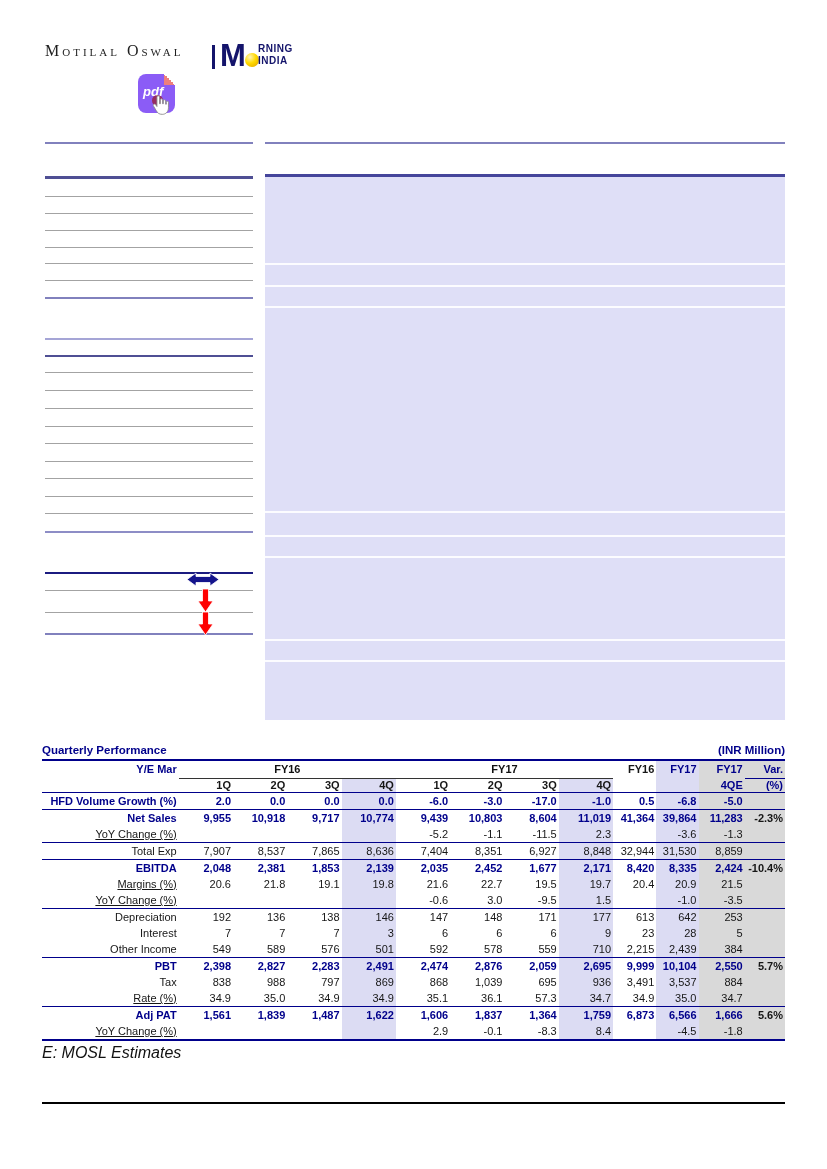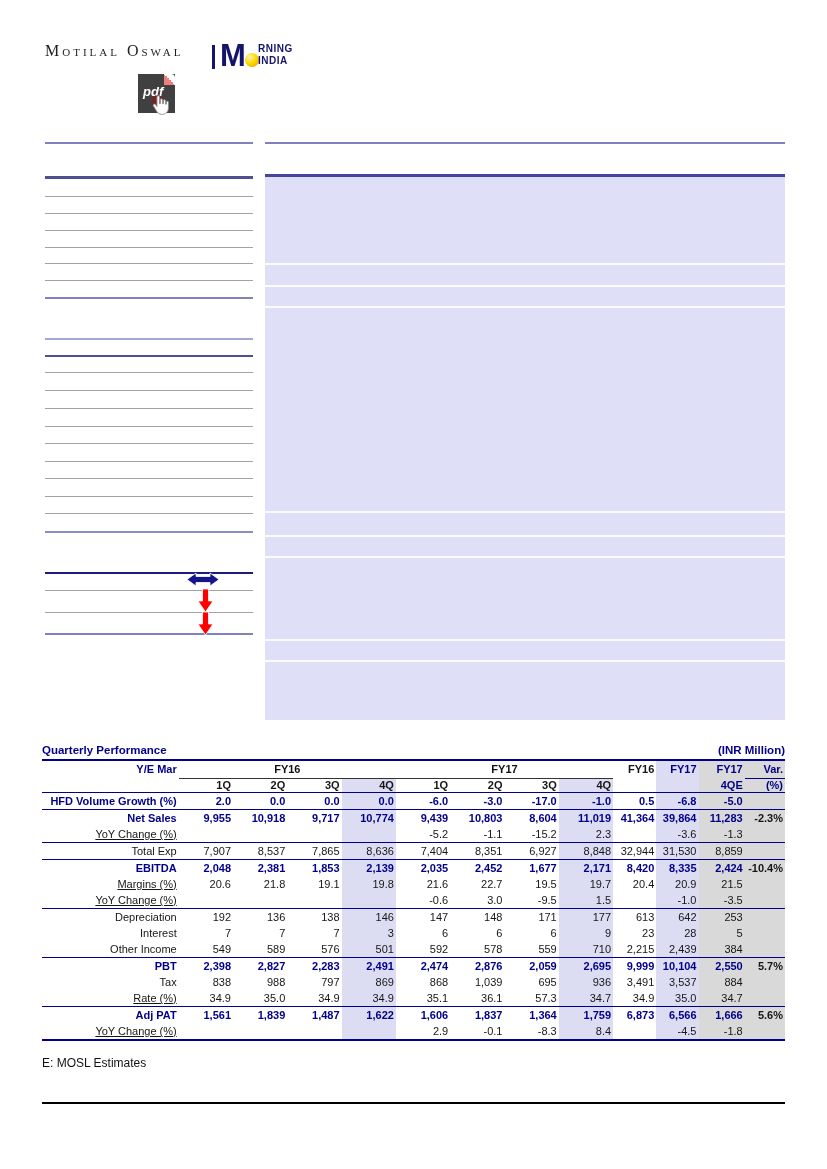--- a/index.html
+++ b/index.html
@@ -10,21 +10,21 @@
   .mo-logo{position:absolute;left:45px;top:42px;font-family:"Liberation Serif",serif;
            font-variant:small-caps;font-size:16px;letter-spacing:3px;color:#1f1f1f;}
   .logo-sep{position:absolute;left:212px;top:45px;width:3px;height:24px;background:#14146b;}
   .big-m{position:absolute;left:220px;top:38px;font-size:31px;font-weight:bold;color:#14146b;letter-spacing:-1px;}
   .sun{position:absolute;left:245px;top:53px;width:14px;height:14px;border-radius:50%;
        background:radial-gradient(circle at 35% 30%, #fff4b8, #ffd900 45%, #e0a400 95%);}
   .mi-stack{position:absolute;left:258px;top:43px;display:flex;flex-direction:column;
             font-size:10px;font-weight:bold;color:#14146b;line-height:12px;letter-spacing:.5px;}
 
   
-  .pdf-icon{position:absolute;left:138px;top:74px;width:37px;height:39px;background:#404040;border-radius:0;}
+  .pdf-icon{position:absolute;left:138px;top:74px;width:37px;height:39px;background:#8b5cf6;border-radius:8px;}
   .pdf-fold{position:absolute;top:0;right:0;width:11px;height:11px;border-radius:0 4px 0 0;
             background:linear-gradient(225deg,#ffffff 0 50%,#ee7f7d 50% 100%);}
   .pdf-text{position:absolute;left:5px;top:10px;color:#ffffff;font-style:italic;font-weight:bold;font-size:13px;}
   .click-dot{position:absolute;left:14px;top:21px;width:11px;height:11px;border-radius:50%;background:#9d1314;opacity:.65;}
   .hand{position:absolute;left:11px;top:18px;width:23px;height:27px;}
 
   
   .hline{position:absolute;left:45px;width:208px;}
   .g1{height:1px;background:#a3a3a3;}
   .p-light{height:2px;background:#a5a5d6;}
@@ -56,21 +56,21 @@
   .navy{color:#00008b;font-weight:bold;}
   .blk{color:#161616;font-weight:normal;}
   .blk-b{color:#161616;font-weight:bold;}
   .indent{padding-left:13px !important;text-decoration:underline;}
   .span-h{color:#111;font-weight:bold;text-align:center !important;border-bottom:1.2px solid #333;}
   .var-h{border-bottom:1.2px solid #00008b;}
   .lav{background:#dcdcf3;}
   .gry{background:#d9d9d9;}
   .bb td{border-bottom:1px solid #00008b;}
   .bbt td{border-bottom:2.2px solid #00008b;}
-  .footnote{font-size:12px;color:#111;padding-top:15px;}
+  .footnote{font-size:16px;font-style:italic;color:#111;padding-top:3px;}
 
   .bottom-rule{position:absolute;left:42px;top:1102px;width:743px;height:2px;background:#000;}
 </style>
 </head>
 <body>
 
 <div class="page">
 
   <div class="mo-logo">Motilal Oswal</div>
   <div class="logo-sep"></div>
@@ -221,21 +221,21 @@
               <td class="blk-b gry">-2.3%</td>
             </tr>
             <tr class="bb">
               <td class="label blk indent">YoY Change (%)</td>
               <td class="blk"></td>
               <td class="blk"></td>
               <td class="blk"></td>
               <td class="blk lav"></td>
               <td class="blk">-5.2</td>
               <td class="blk">-1.1</td>
-              <td class="blk">-15.2</td>
+              <td class="blk">-11.5</td>
               <td class="blk lav">2.3</td>
               <td class="blk"></td>
               <td class="blk lav">-3.6</td>
               <td class="blk gry">-1.3</td>
               <td class="blk gry"></td>
             </tr>
             <tr class="bb">
               <td class="label blk">Total Exp</td>
               <td class="blk">7,907</td>
               <td class="blk">8,537</td>

